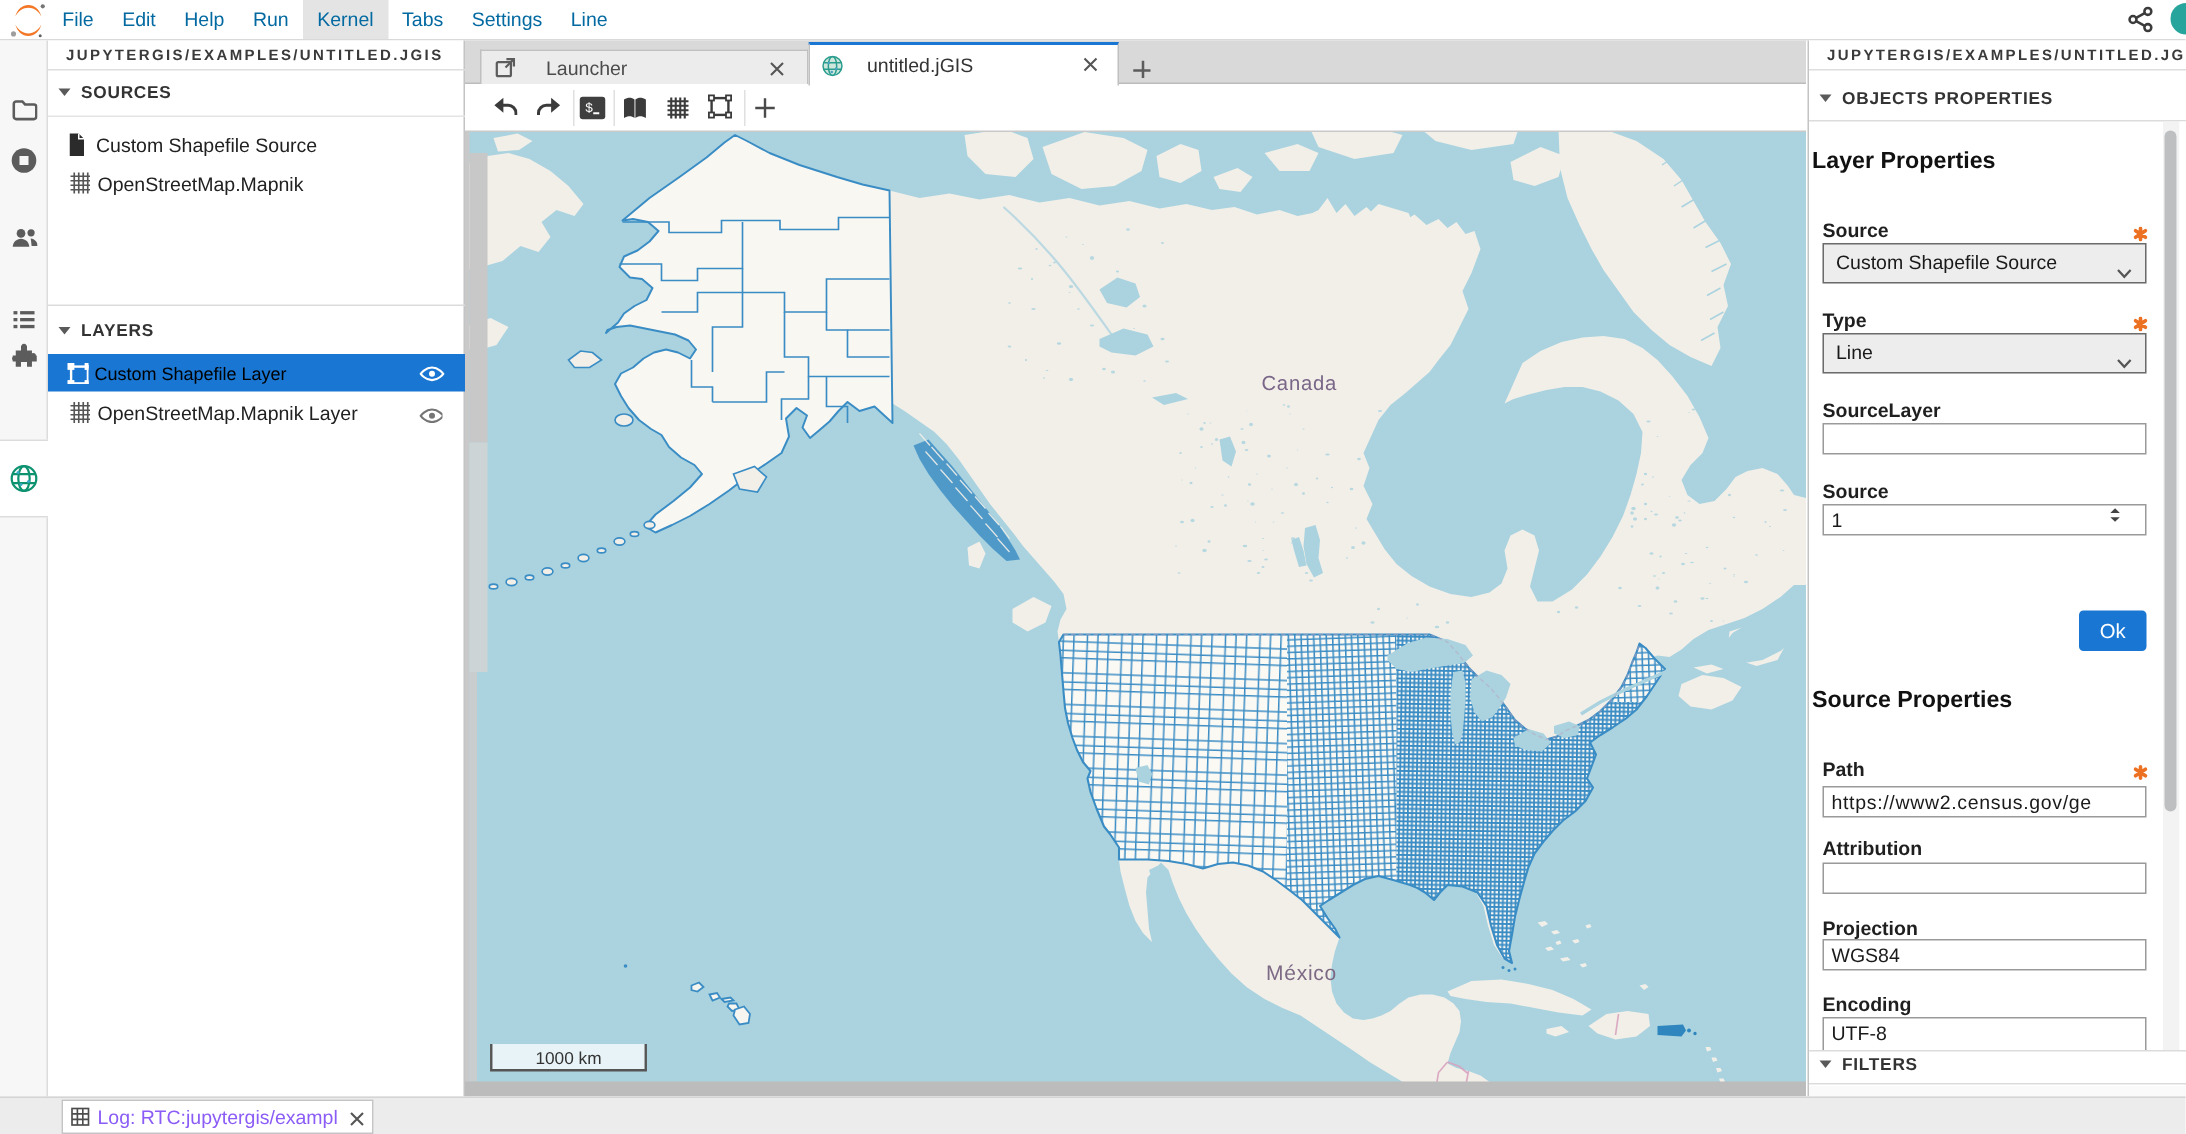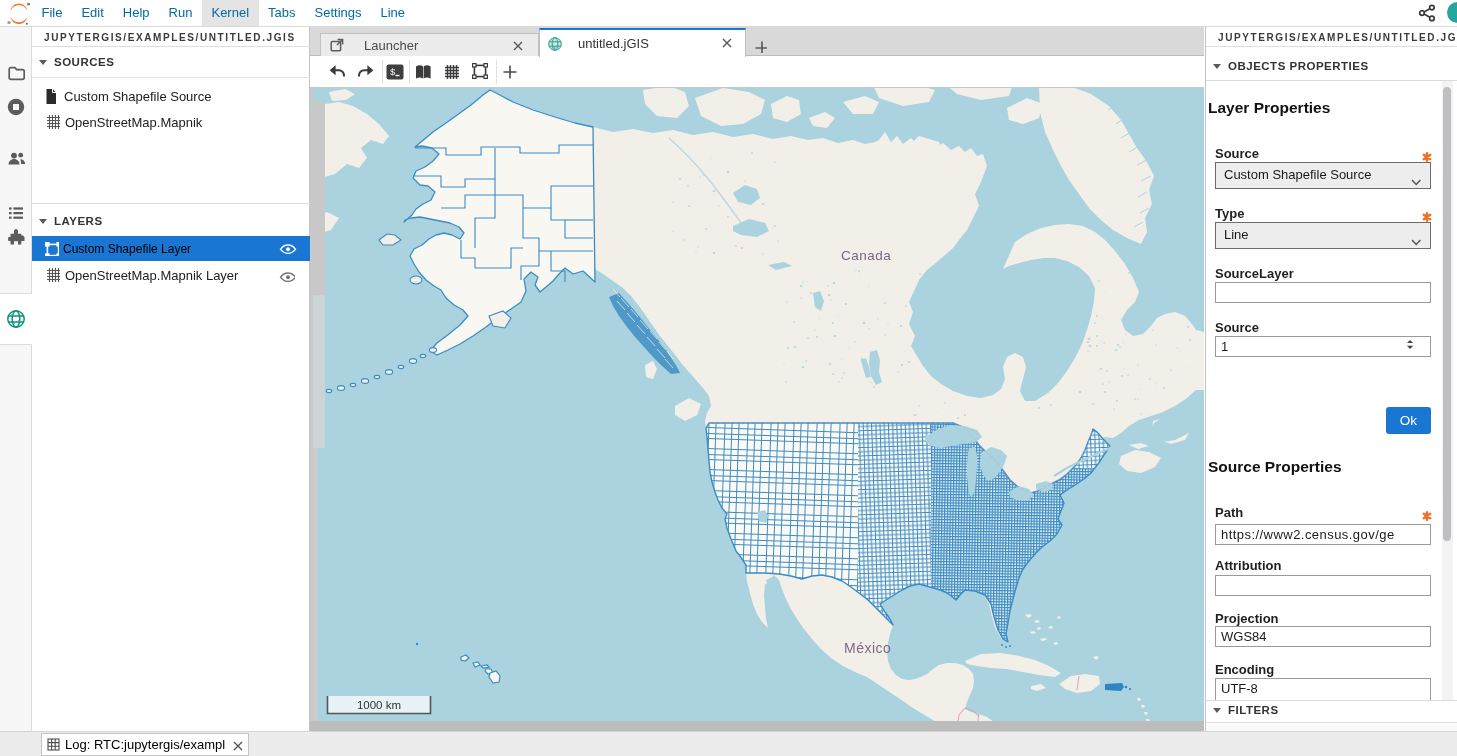--- a/index.html
+++ b/index.html
@@ -23,21 +23,21 @@
 #toolbar{position:absolute;left:310px;top:56px;width:894px;height:32px;background:#fff;border-bottom:1px solid #c9c9c9}
 .tbsep{position:absolute;top:4px;width:1px;height:24px;background:#e0e0e0}
 #rightpanel{position:absolute;left:1205px;top:27px;width:252px;height:704px;background:#fff;border-left:1px solid #c4c4c4}
 .flabel{position:absolute;left:9px;font-size:13px;font-weight:bold;color:#1f1f1f}
 .fheading{position:absolute;left:2px;font-size:15.5px;font-weight:bold;color:#111}
 .fselect{position:absolute;left:9px;width:216px;height:27px;background:#ededed;border:1.5px solid #6b6b6b;font-size:13px;color:#1a1a1a;line-height:24px;padding-left:8px}
 .finput{position:absolute;left:9px;width:216px;height:21px;background:#fff;border:1px solid #9a9a9a;font-size:13px;color:#1a1a1a;line-height:19px;padding-left:5px;white-space:nowrap;overflow:hidden}
 .chev{position:absolute;right:8px;top:8px;width:11px;height:9px}
 .ast{position:absolute;left:216px;width:10px;height:10px}
 #statusbar{position:absolute;left:0;top:731px;width:1457px;height:25px;background:#ececec;border-top:1px solid #d4d4d4}
-#logtab{position:absolute;left:41px;top:1px;width:208px;height:23px;background:#fff;border:1px solid #c4c4c4;font-size:13px;color:#000000;display:flex;align-items:center}
+#logtab{position:absolute;left:41px;top:1px;width:208px;height:23px;background:#fff;border:1px solid #c4c4c4;font-size:13px;color:#8b5cf6;display:flex;align-items:center}
 </style></head><body>
 <div id="menubar">
     <div class="abs" style="left:5px;top:0px"><svg width="28" height="27" viewBox="0 0 28 27" style="">
         <path d="M5.2 16.4c2 3.8 5.2 5.9 8.7 5.9s6.7-2.1 8.7-5.9c-1.4 4.9-4.7 7.6-8.7 7.6s-7.3-2.7-8.7-7.6z" fill="#f37726"></path>
         <path d="M22.6 11c-2-3.8-5.2-5.9-8.7-5.9s-6.7 2.1-8.7 5.9c1.4-4.9 4.7-7.6 8.7-7.6s7.3 2.7 8.7 7.6z" fill="#f37726"></path>
         <circle cx="23.5" cy="4.2" r="1.4" fill="#757575"></circle>
         <circle cx="4" cy="22.6" r="1.7" fill="#9e9e9e"></circle>
         <circle cx="21.8" cy="23.8" r="1" fill="#616161"></circle>
       </svg></div>
     <ul id="menu">

